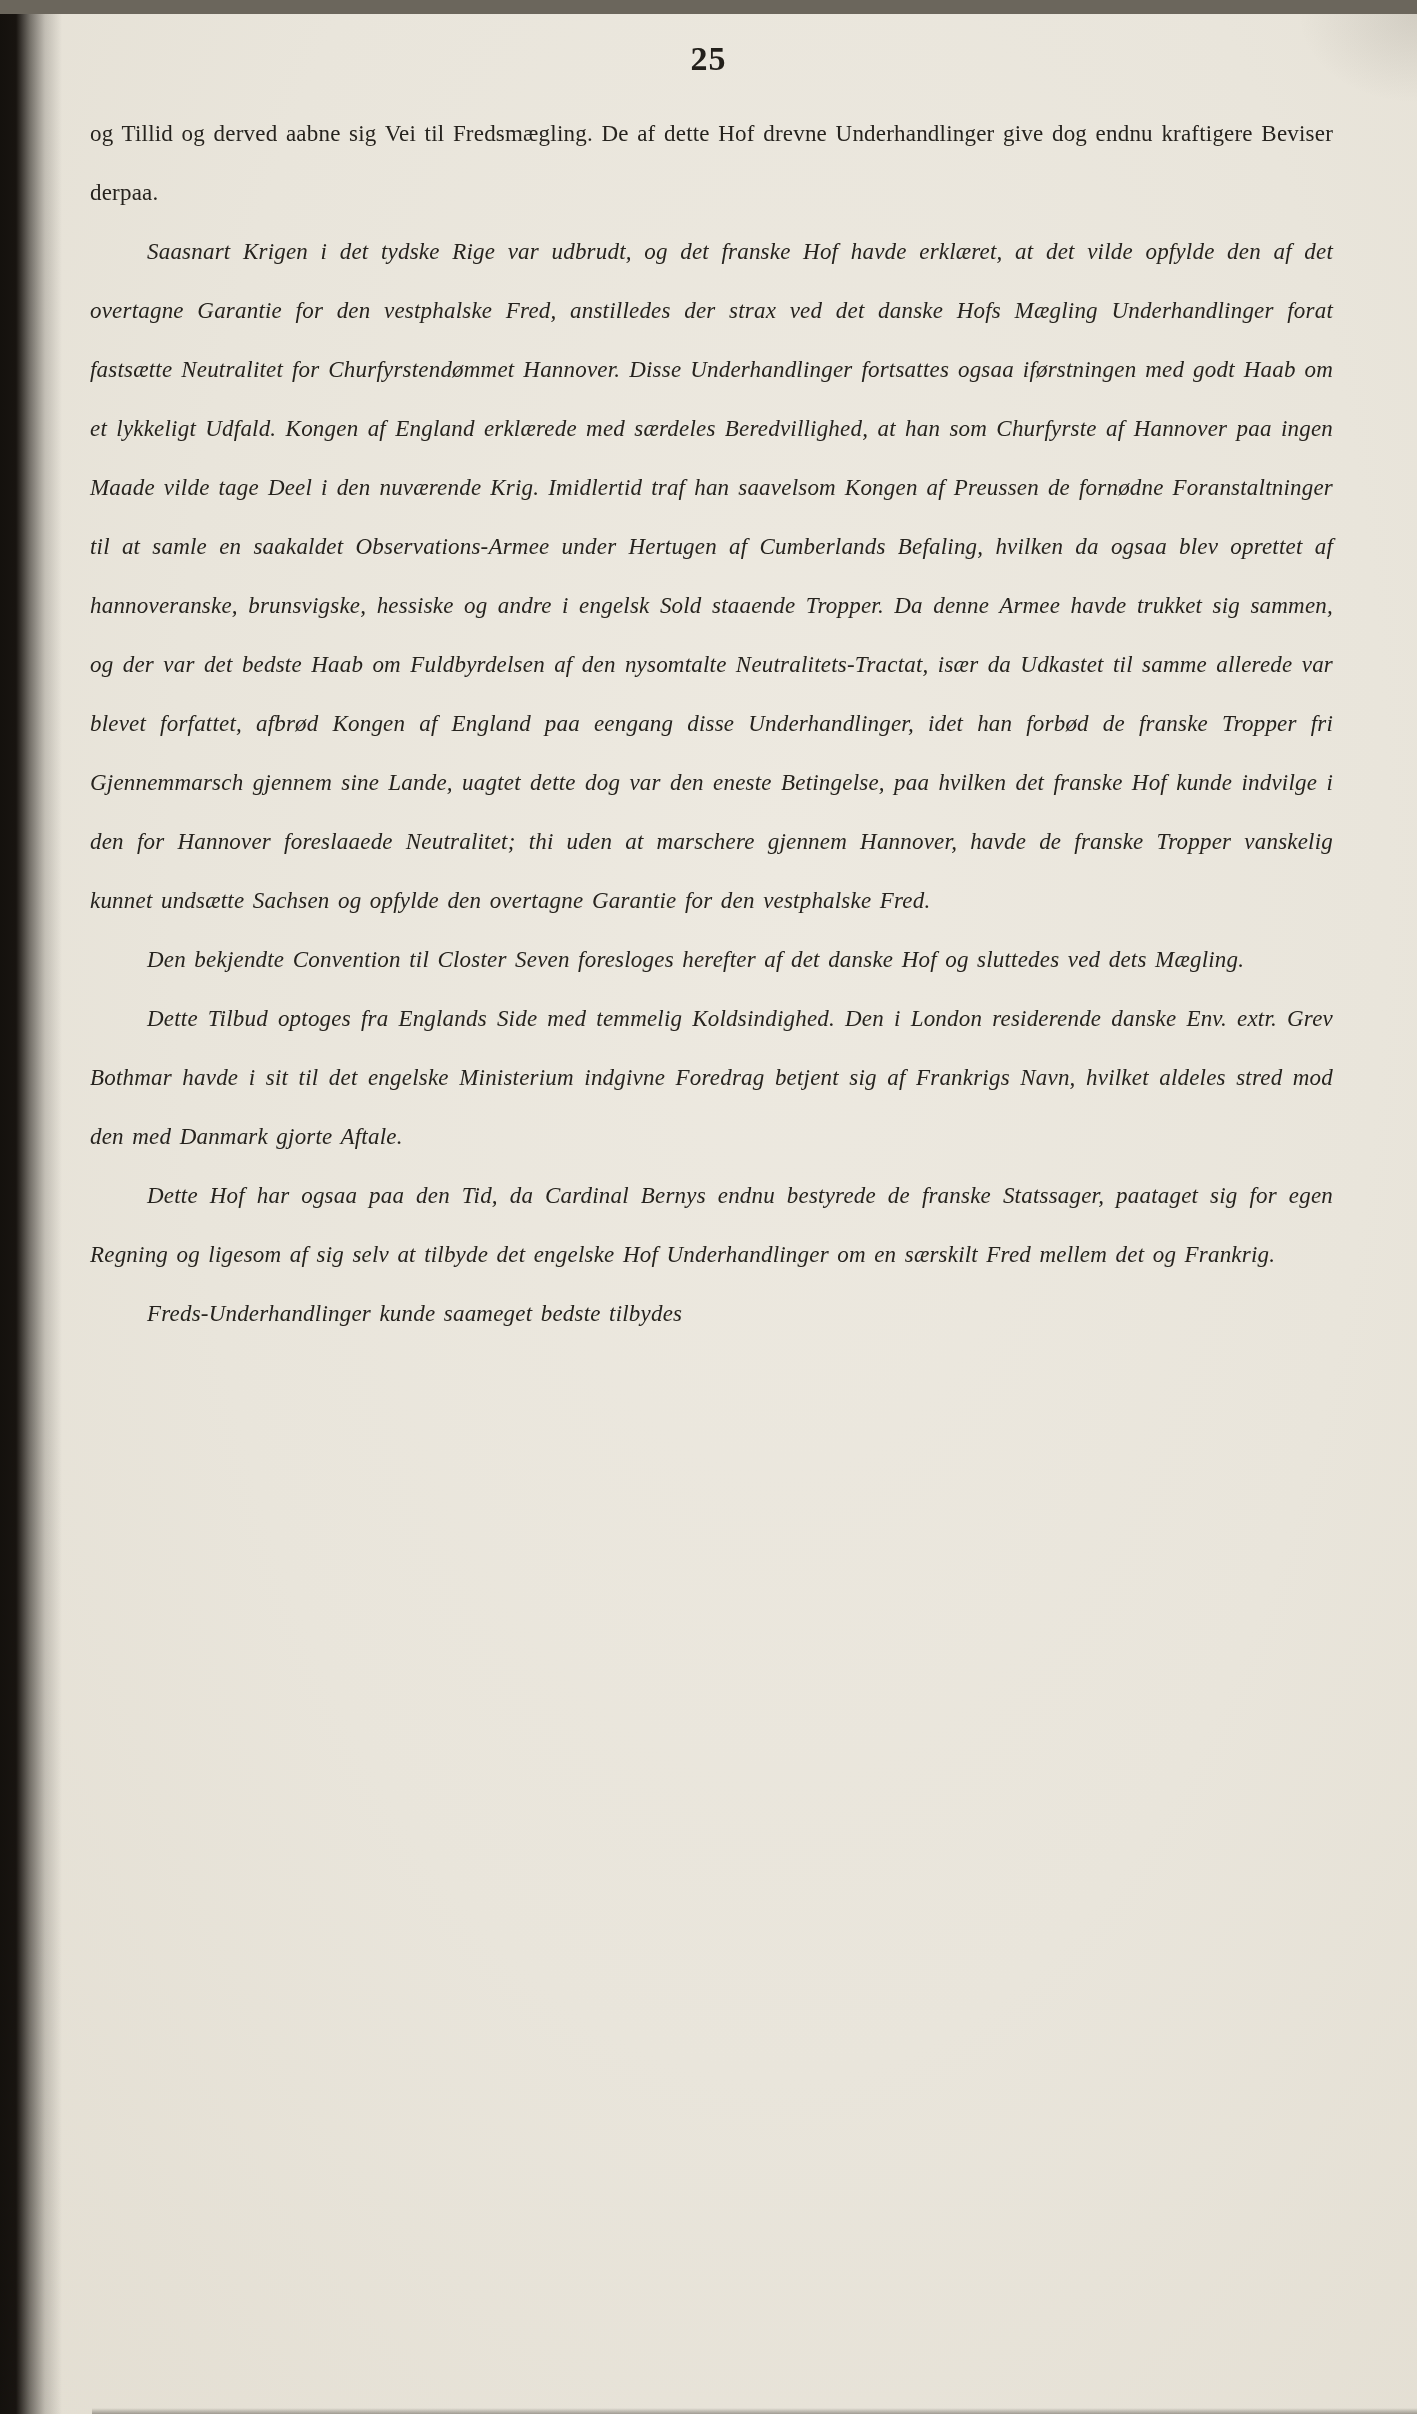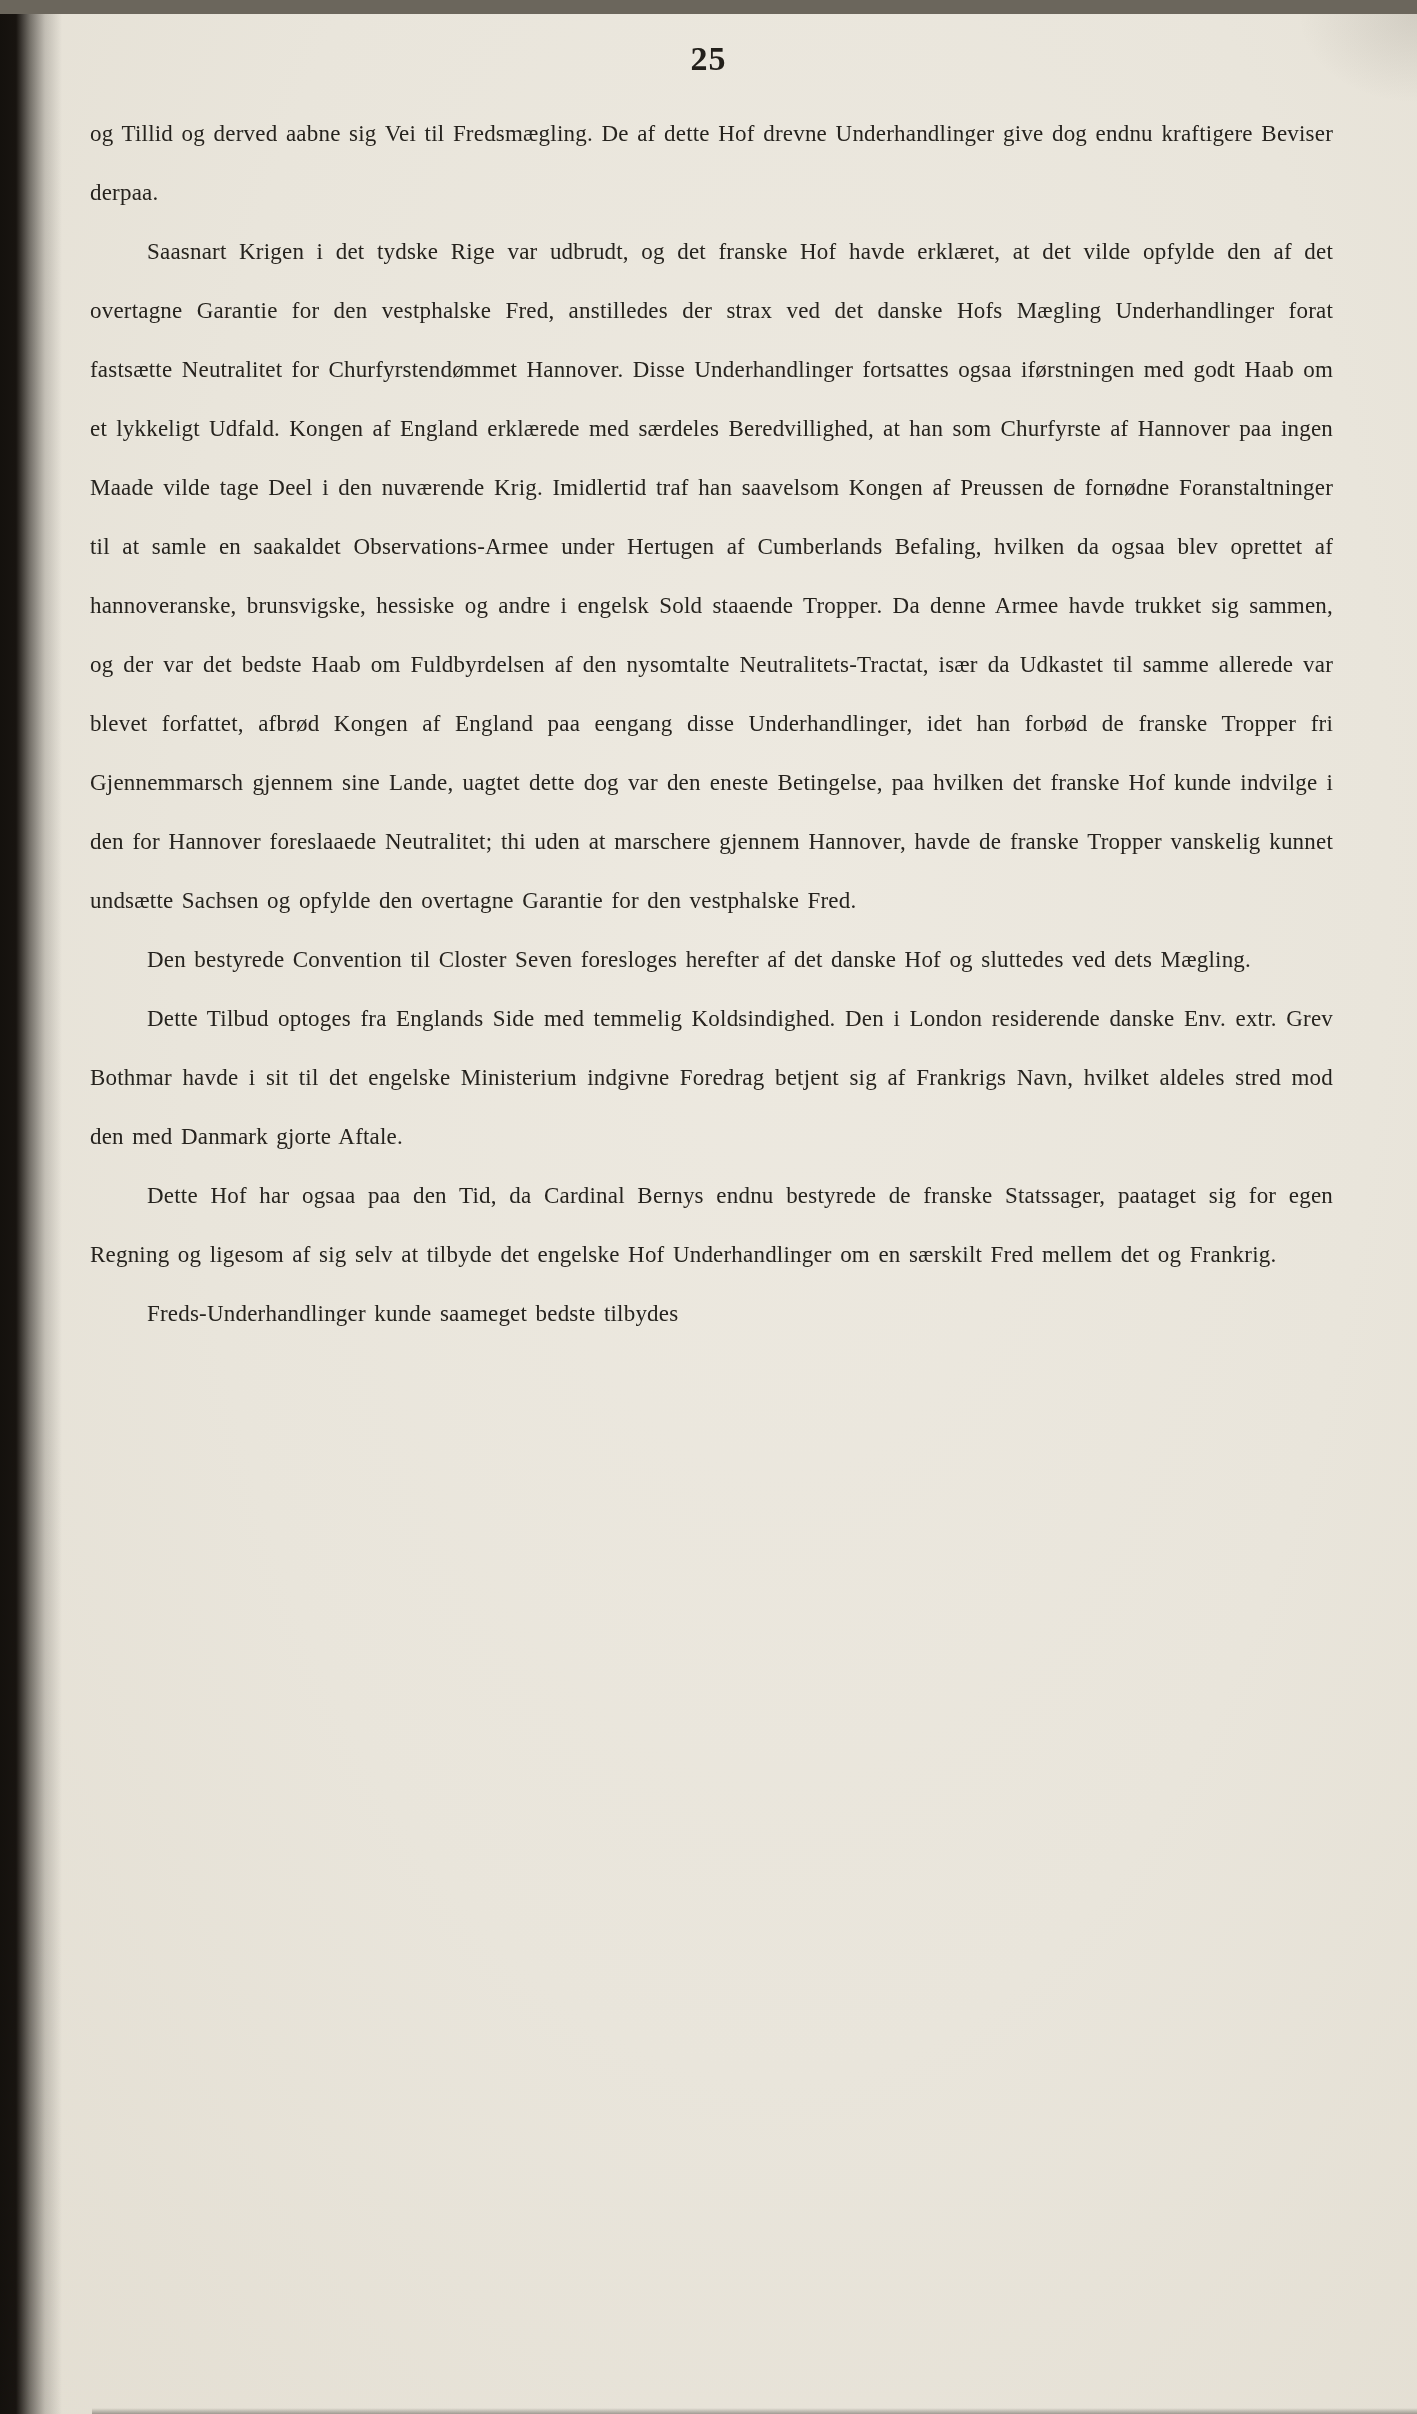--- a/index.html
+++ b/index.html
@@ -39,20 +39,21 @@
     text-align: justify;
     word-spacing: 2.5px;
     letter-spacing: 0.2px;
   }
   .text-block p {
     margin: 0;
     padding: 0;
   }
   .text-block p.indent {
     text-indent: 57px;
+    font-style: italic;
   }
   .gutter-shadow {
     position: absolute;
     left: 0;
     top: 0;
     bottom: 0;
     width: 62px;
     background: linear-gradient(
       to right,
       #14110d 0px,
@@ -91,21 +92,21 @@
 </head>
 <body>
 
 <div class="page">
 
   <div class="page-number">25</div>
 
   <div class="text-block">
     <p>og Tillid og derved aabne sig Vei til Fredsmægling. De af dette Hof drevne Underhandlinger give dog endnu kraftigere Beviser derpaa.</p>
     <p class="indent">Saasnart Krigen i det tydske Rige var udbrudt, og det franske Hof havde erklæret, at det vilde opfylde den af det overtagne Garantie for den vestphalske Fred, anstilledes der strax ved det danske Hofs Mægling Underhandlinger forat fastsætte Neutralitet for Churfyrstendømmet Hannover. Disse Underhandlinger fortsattes ogsaa iførstningen med godt Haab om et lykkeligt Udfald. Kongen af England erklærede med særdeles Beredvillighed, at han som Churfyrste af Hannover paa ingen Maade vilde tage Deel i den nuværende Krig. Imidlertid traf han saavelsom Kongen af Preussen de fornødne Foranstaltninger til at samle en saakaldet Observations-Armee under Hertugen af Cumberlands Befaling, hvilken da ogsaa blev oprettet af hannoveranske, brunsvigske, hessiske og andre i engelsk Sold staaende Tropper. Da denne Armee havde trukket sig sammen, og der var det bedste Haab om Fuldbyrdelsen af den nysomtalte Neutralitets-Tractat, især da Udkastet til samme allerede var blevet forfattet, afbrød Kongen af England paa eengang disse Underhandlinger, idet han forbød de franske Tropper fri Gjennemmarsch gjennem sine Lande, uagtet dette dog var den eneste Betingelse, paa hvilken det franske Hof kunde indvilge i den for Hannover foreslaaede Neutralitet; thi uden at marschere gjennem Hannover, havde de franske Tropper vanskelig kunnet undsætte Sachsen og opfylde den overtagne Garantie for den vestphalske Fred.</p>
-    <p class="indent">Den bestyrede Convention til Closter Seven foresloges herefter af det danske Hof og sluttedes ved dets Mægling.</p>
+    <p class="indent">Den bekjendte Convention til Closter Seven foresloges herefter af det danske Hof og sluttedes ved dets Mægling.</p>
     <p class="indent">Dette Tilbud optoges fra Englands Side med temmelig Koldsindighed. Den i London residerende danske Env. extr. Grev Bothmar havde i sit til det engelske Ministerium indgivne Foredrag betjent sig af Frankrigs Navn, hvilket aldeles stred mod den med Danmark gjorte Aftale.</p>
     <p class="indent">Dette Hof har ogsaa paa den Tid, da Cardinal Bernys endnu bestyrede de franske Statssager, paataget sig for egen Regning og ligesom af sig selv at tilbyde det engelske Hof Underhandlinger om en særskilt Fred mellem det og Frankrig.</p>
     <p class="indent">Freds-Underhandlinger kunde saameget bedste tilbydes</p>
   </div>
 
   <div class="corner-shade"></div>
   <div class="gutter-shadow"></div>
   <div class="bottom-edge-shadow"></div>
 
 </div>

